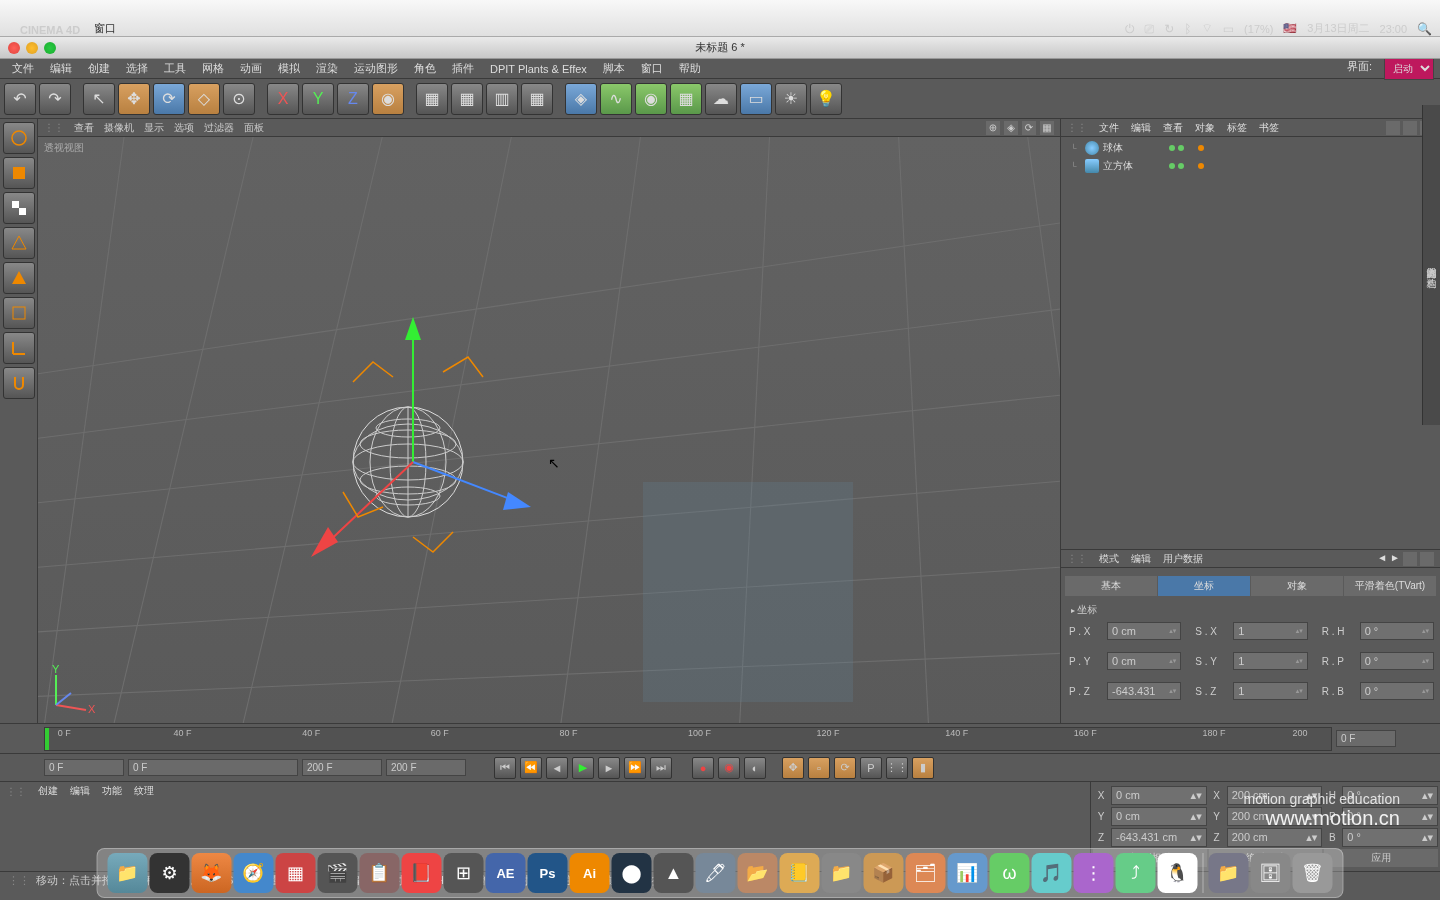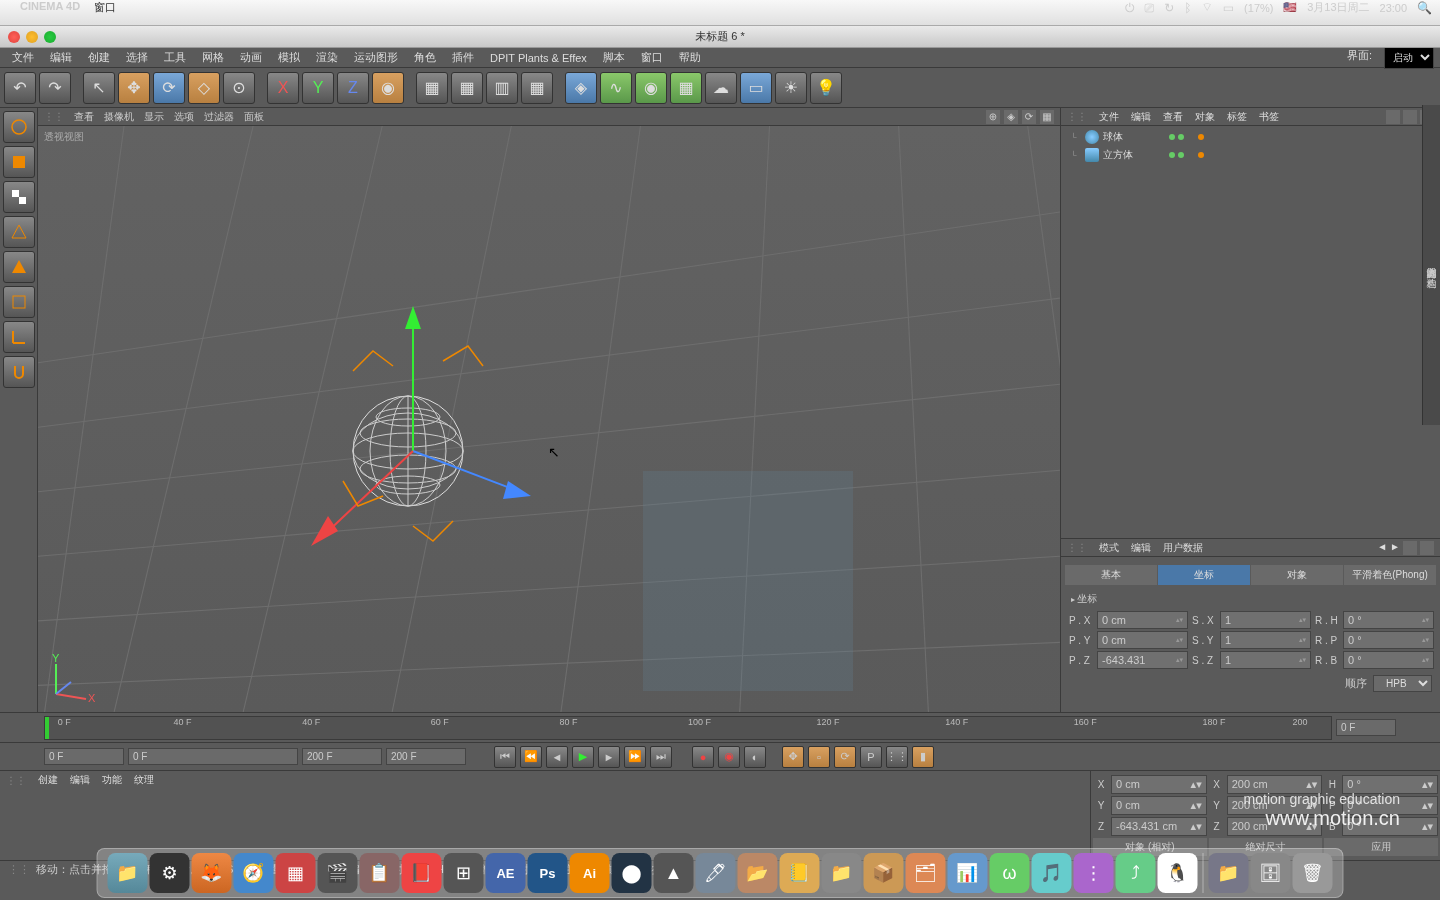--- a/index.html
+++ b/index.html
@@ -1,33 +1,33 @@
 <!DOCTYPE html>
 <html><head>
 <meta charset="utf-8">
 <style>
 *{margin:0;padding:0;box-sizing:border-box;font-family:"Helvetica Neue",Arial,sans-serif;font-size:11px;color:#ccc;user-select:none}
 body{background:#5a5a5a;width:1440px;height:900px;overflow:hidden;position:relative}
-.macbar{height:26px;background:linear-gradient(#f8f8f8,#e0e0e0);display:flex;align-items:flex-start;padding:0 8px;color:#000;border-bottom:1px solid #aaa}
+.macbar{height:37px;background:linear-gradient(#f8f8f8,#e0e0e0);display:flex;align-items:flex-end;padding:0 8px;color:#000;border-bottom:1px solid #aaa}
 .macbar .apple{font-size:14px;margin-right:12px}
 .macbar .app{font-weight:bold;margin-right:14px}
 .macbar .m{margin-right:14px;color:#333}
 .macbar .right{margin-left:auto;display:flex;align-items:center;gap:10px;color:#333}
 .macbar .ico{font-size:12px}
 .titlebar{height:22px;background:linear-gradient(#eaeaea,#c8c8c8);display:flex;align-items:center;position:relative;border-bottom:1px solid #999}
 .tl{display:flex;gap:6px;margin-left:8px}
 .dot{width:12px;height:12px;border-radius:50%}
 .dot.r{background:radial-gradient(#ff6058,#e0443e)}
 .dot.y{background:radial-gradient(#ffbd2e,#dea123)}
 .dot.g{background:radial-gradient(#28ca42,#1aad2f)}
 .titlebar .title{position:absolute;left:50%;transform:translateX(-50%);color:#333}
 .menubar{height:20px;background:#5a5a5a;display:flex;align-items:center;padding:0 6px;gap:4px;border-bottom:1px solid #3a3a3a}
 .menubar span{padding:2px 6px;font-size:11px;color:#ddd}
 .menubar .right{margin-left:auto;display:flex;gap:6px}
-.menubar select{background:#000000;border:1px solid #444;color:#ddd;font-size:10px;padding:4px 4px}
+.menubar select{background:#be185d;border:1px solid #444;color:#ddd;font-size:10px;padding:4px 4px}
 .toolbar{height:40px;background:#5a5a5a;display:flex;align-items:center;padding:2px 4px;gap:3px;border-bottom:1px solid #3a3a3a}
 .tb{width:32px;height:32px;background:linear-gradient(#888,#555);border:1px solid #333;border-radius:3px;display:flex;align-items:center;justify-content:center;font-size:16px;color:#ddd}
 .tb.sep{width:6px;background:none;border:none}
 .tb.blue{background:linear-gradient(#7aa8d8,#4a78a8)}
 .tb.orange{background:linear-gradient(#d8a060,#b88040)}
 .tb.green{background:linear-gradient(#8ac86a,#5a984a)}
 .main{display:flex;height:604px}
 .leftpanel{width:38px;background:#5a5a5a;display:flex;flex-direction:column;gap:3px;padding:3px;border-right:1px solid #3a3a3a}
 .lp{width:32px;height:32px;background:linear-gradient(#888,#555);border:1px solid #333;border-radius:3px;display:flex;align-items:center;justify-content:center}
 .lp svg{width:20px;height:20px}
@@ -60,21 +60,21 @@
 .obj .name{font-size:10px;color:#ddd;width:50px}
 .obj .dots{margin-left:12px;display:flex;gap:3px}
 .obj .d{width:6px;height:6px;border-radius:50%}
 .obj .d.g{background:#6c6}
 .obj .d.o{background:#e80}
 .rp-bot{flex:1;display:flex;flex-direction:column;border-top:1px solid #3a3a3a}
 .attrs{padding:4px}
 .attrtabs{display:flex;gap:1px;margin:4px 0}
 .at{flex:1;background:#6a6a6a;text-align:center;padding:3px;font-size:10px;color:#ddd;cursor:pointer}
 .at.on{background:#4a78a8}
-.coordgrid{display:grid;grid-template-columns:28px 1fr 28px 1fr 28px 1fr;gap:2px;padding:2px}
+.coordgrid{display:grid;grid-template-columns:28px 1fr 28px 1fr 28px 1fr;gap:12px;padding:2px}
 .cg-l{font-size:10px;color:#ccc;display:flex;align-items:center;padding-left:2px}
 .cg-v{background:#707070;border:1px solid #444;padding:2px 4px;font-size:10px;color:#eee;display:flex;align-items:center;justify-content:space-between}
 .cg-v .sp{font-size:7px;color:#999}
 .sechdr{background:#505050;padding:3px 6px;font-size:10px;color:#ccc;margin-top:4px}
 .sechdr::before{content:"▸ ";font-size:8px}
 .orderrow{display:flex;justify-content:flex-end;gap:6px;padding:4px;align-items:center}
 .orderrow select{background:#6a6a6a;border:1px solid #444;color:#ddd;font-size:10px;padding:1px 8px}
 .timeline{height:30px;background:#5a5a5a;display:flex;align-items:center;padding:0 44px 0 44px;border-top:1px solid #3a3a3a;position:relative}
 .tl-ruler{flex:1;height:24px;background:#525252;position:relative;border:1px solid #3a3a3a}
 .tl-ruler .tick{position:absolute;top:0;font-size:9px;color:#bbb}
@@ -363,21 +363,21 @@
             <span>►</span>
             <div class="ic"></div>
             <div class="ic"></div>
           </div>
       </div>
       <div class="attrs">
         <div class="attrtabs">
           <div class="at">基本</div>
           <div class="at on">坐标</div>
           <div class="at">对象</div>
-          <div class="at">平滑着色(Phong)</div>
+          <div class="at">平滑着色(TVart)</div>
         </div>
         <div class="sechdr" style="background:#5a5a5a">坐标</div>
         <div class="coordgrid">
           <div class="cg-l">P . X</div>
             <div class="cg-v">
               <span>0 cm</span>
               <span class="sp">▴▾</span>
             </div>
           <div class="cg-l">S . X</div>
             <div class="cg-v">
@@ -412,24 +412,20 @@
           <div class="cg-l">S . Z</div>
             <div class="cg-v">
               <span>1</span>
               <span class="sp">▴▾</span>
             </div>
           <div class="cg-l">R . B</div>
             <div class="cg-v">
               <span>0 °</span>
               <span class="sp">▴▾</span>
             </div>
-        </div>
-        <div class="orderrow">
-          <span>顺序</span>
-          <select><option>HPB</option></select>
         </div>
       </div>
     </div>
   </div>
 </div>
 
 <div class="rside">内容浏览器　构造</div>
 
 <div class="timeline">
   <div class="tl-ruler">

